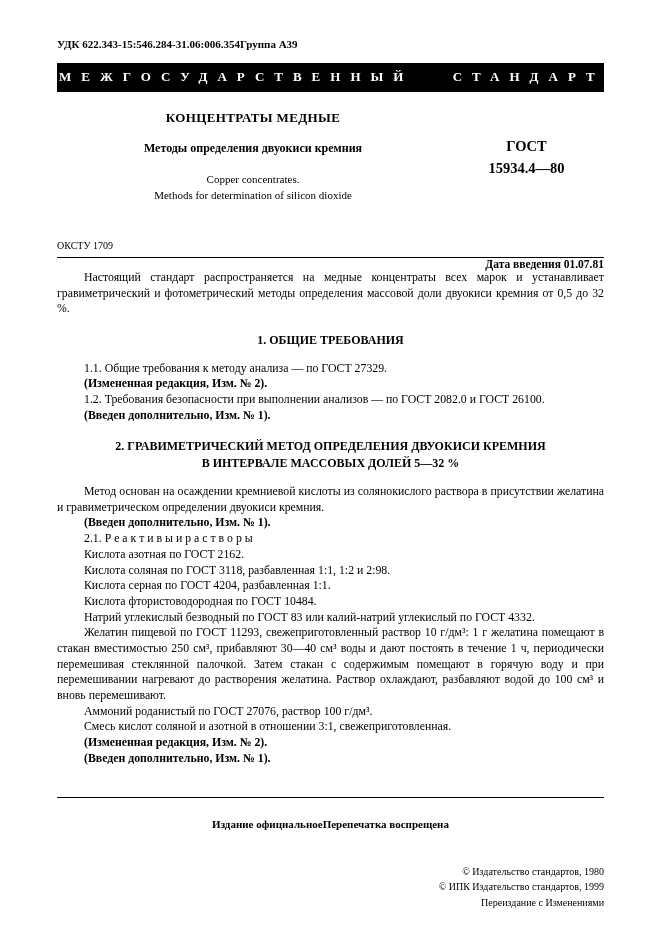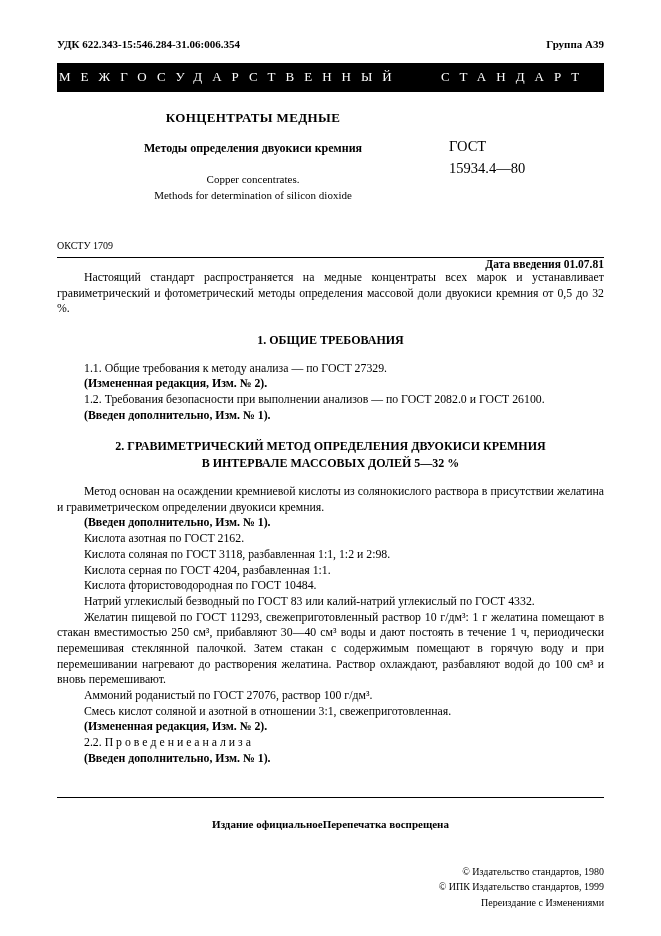--- a/index.html
+++ b/index.html
@@ -2,32 +2,32 @@
 <html><head>
 <meta charset="utf-8">
 <style>
   html,body { margin:0; padding:0; background:#ffffff; }
   .page {
     width:661px; height:936px; background:#ffffff; box-sizing:border-box;
     padding:38px 57px 26px 57px; color:#000;
     font-family:"Liberation Serif", serif;
     display:flex; flex-direction:column; overflow:hidden;
   }
-  .topline { display:flex; justify-content:space-between; font-size:11px; font-weight:bold; }
+  .topline { display:flex; font-size:11px; font-weight:bold; }
   .banner {
-    margin-top:13px; background:#000; color:#fff; font-weight:normal;
+    margin-top:13px; background:#000; color:#fff; font-weight:bold;
     font-size:13px; text-align:center; padding:6px 20px 7px 2px;
     letter-spacing:10px; word-spacing:26px; white-space:nowrap; overflow:hidden;
   }
   .title-row { display:flex; margin-top:18px; }
   .title-left { flex:1; text-align:center; }
   .t-ru  { font-size:13px; font-weight:bold; letter-spacing:0.4px; }
   .t-sub { font-size:12px; font-weight:bold; margin-top:15px;text-align:center; }
   .t-en  { font-size:11px; margin-top:16px; line-height:1.45; }
-  .gost-box { width:155px; text-align:left; font-weight:normal; font-size:14.5px; padding-top:26px; line-height:1.5; }
+  .gost-box { width:155px; text-align:center; font-weight:bold; font-size:14.5px; padding-top:26px; line-height:1.5; }
   .okstu { font-size:10px; margin-top:36px; }
   .rule  { border:0; border-top:1.5px solid #000; margin:6px 0 0 0; }
   .rule-thin { border:0; border-top:1.5px solid #000; margin:0; }
   .date-line { text-align:right; font-weight:bold; font-size:11.5px; margin-top:0; }
   .bodytext { font-size:11.8px; line-height:1.33; text-align:justify; }
   .bodytext p { margin:0; text-indent:27px; }
   .intro { margin-top:20px; }
   .sec-head { text-align:center; font-weight:bold; font-size:12px; margin:15px 0 12px 0; line-height:1.4; }
   .sec-head span { display:block; }
   .note { font-weight:bold; }
@@ -79,30 +79,30 @@
     <p>1.2. Требования безопасности при выполнении анализов — по ГОСТ 2082.0 и ГОСТ 26100.</p>
     <p class="note">(Введен дополнительно, Изм. № 1).</p>
 
     <div class="sec-head">
       <span>2. ГРАВИМЕТРИЧЕСКИЙ МЕТОД ОПРЕДЕЛЕНИЯ ДВУОКИСИ КРЕМНИЯ</span>
       <span>В ИНТЕРВАЛЕ МАССОВЫХ ДОЛЕЙ 5—32 %</span>
     </div>
 
     <p>Метод основан на осаждении кремниевой кислоты из солянокислого раствора в присутствии желатина и гравиметрическом определении двуокиси кремния.</p>
     <p class="note">(Введен дополнительно, Изм. № 1).</p>
+    <p>2.1. Р е а к т и в ы   и   р а с т в о р ы</p>
     <p>Кислота азотная по ГОСТ 2162.</p>
     <p>Кислота соляная по ГОСТ 3118, разбавленная 1:1, 1:2 и 2:98.</p>
     <p>Кислота серная по ГОСТ 4204, разбавленная 1:1.</p>
     <p>Кислота фтористоводородная по ГОСТ 10484.</p>
     <p>Натрий углекислый безводный по ГОСТ 83 или калий-натрий углекислый по ГОСТ 4332.</p>
     <p>Желатин пищевой по ГОСТ 11293, свежеприготовленный раствор 10 г/дм³: 1 г желатина помещают в стакан вместимостью 250 см³, прибавляют 30—40 см³ воды и дают постоять в течение 1 ч, периодически перемешивая стеклянной палочкой. Затем стакан с содержимым помещают в горячую воду и при перемешивании нагревают до растворения желатина. Раствор охлаждают, разбавляют водой до 100 см³ и вновь перемешивают.</p>
     <p>Аммоний роданистый по ГОСТ 27076, раствор 100 г/дм³.</p>
     <p>Смесь кислот соляной и азотной в отношении 3:1, свежеприготовленная.</p>
     <p class="note">(Измененная редакция, Изм. № 2).</p>
-    <p>2.2. П р о в е д е н и е   а н а л и з а</p>
     <p class="note">(Введен дополнительно, Изм. № 1).</p>
 
   </div>
 
   <div class="footer">
     <hr class="rule-thin">
     <div class="footer-row">
       <span>Издание официальное</span>
       <span>Перепечатка воспрещена</span>
     </div>

